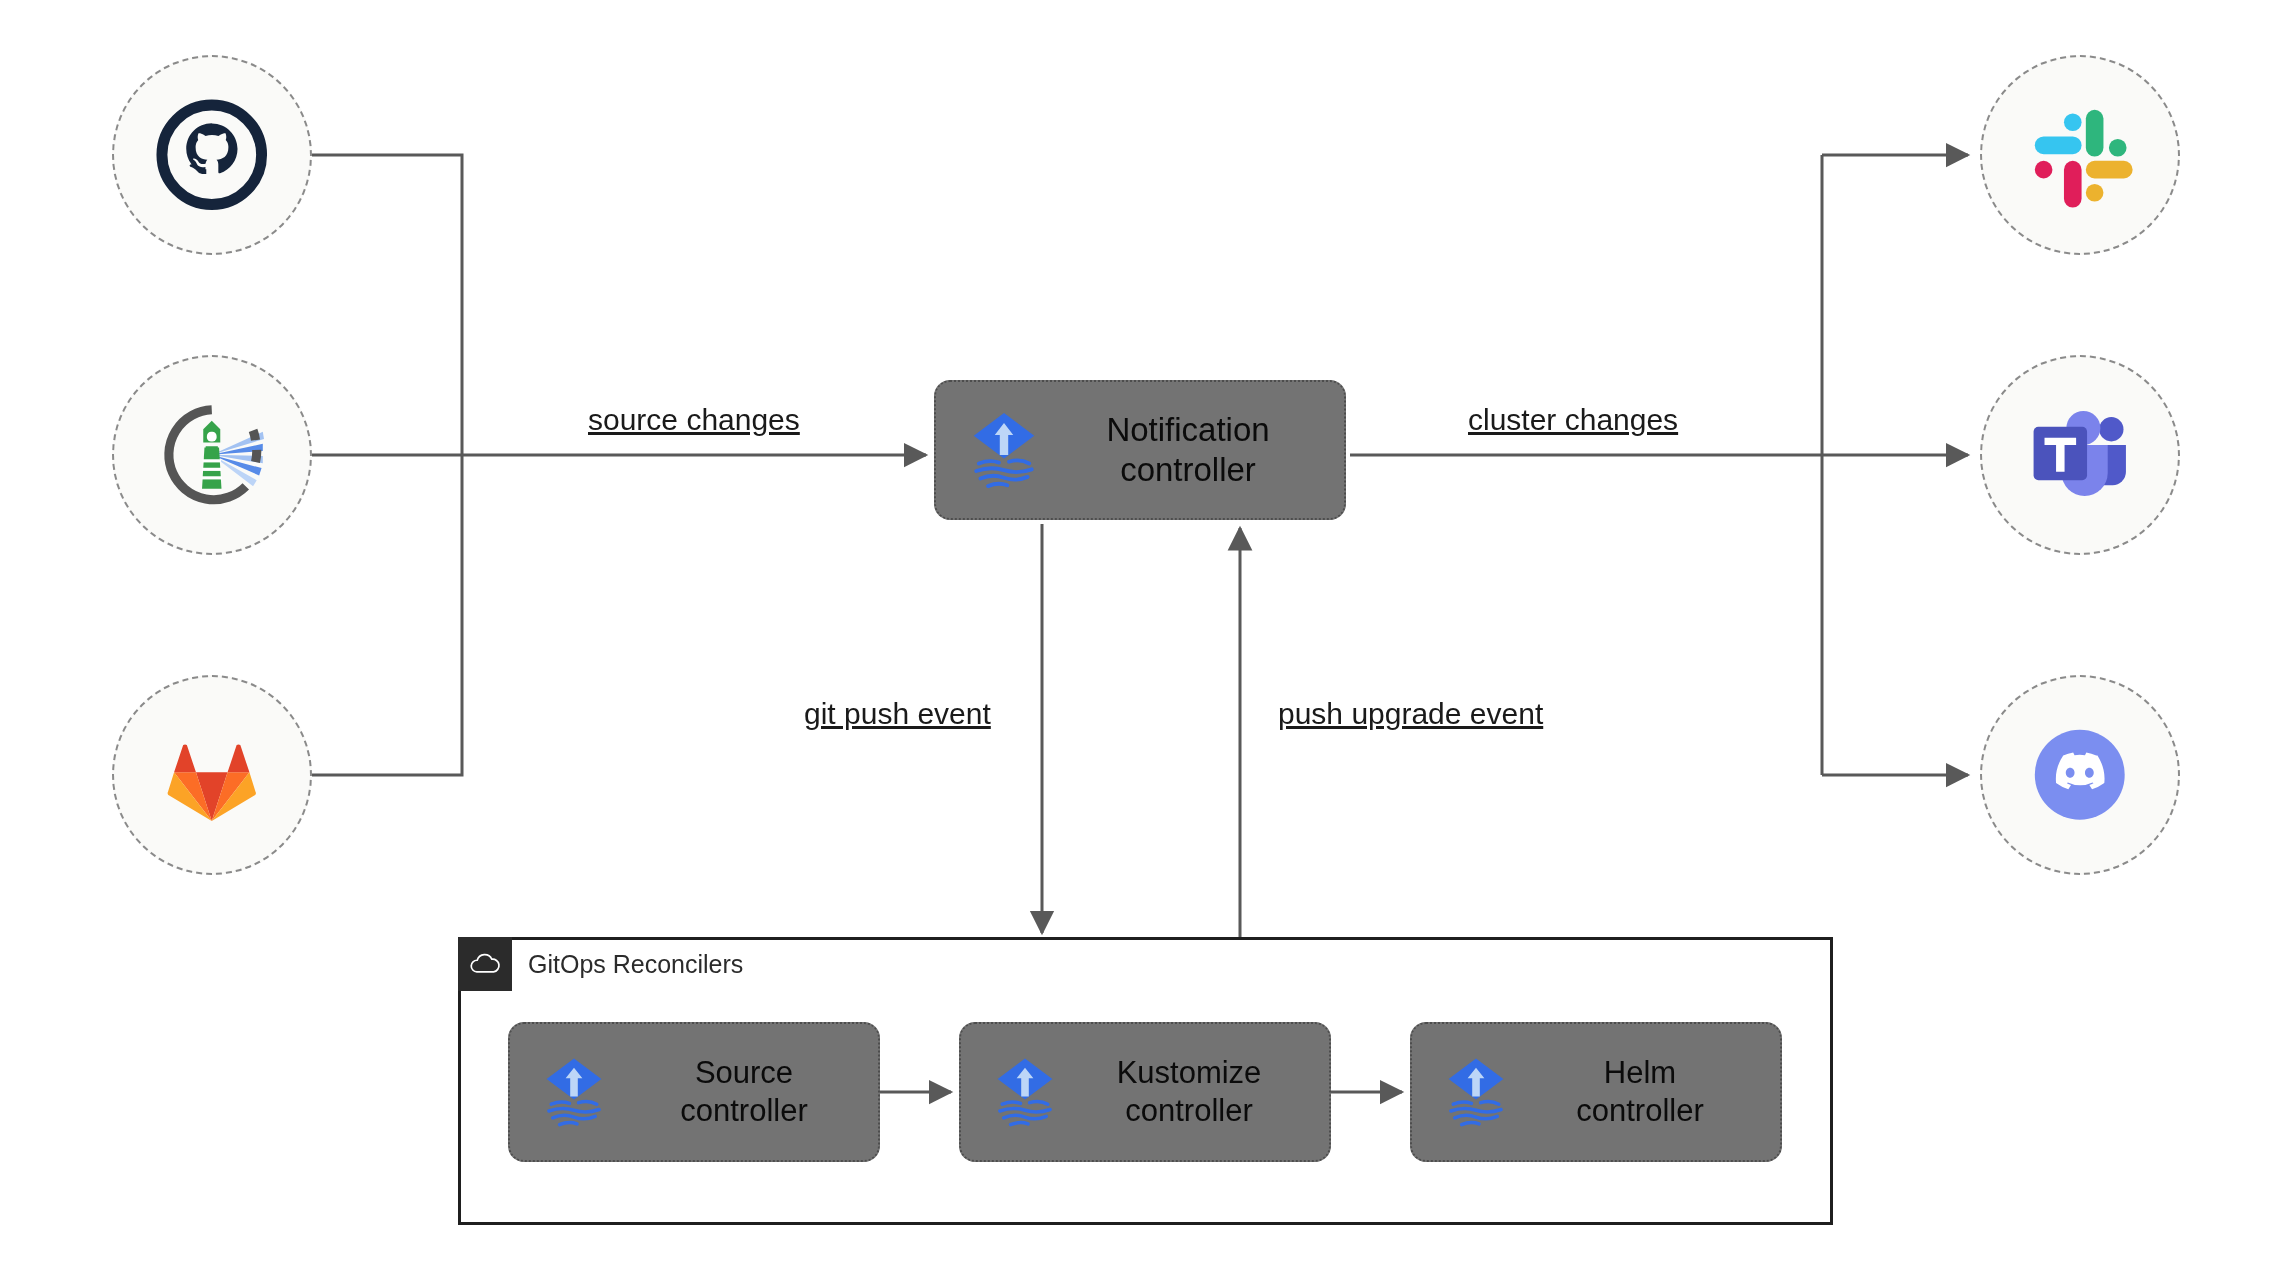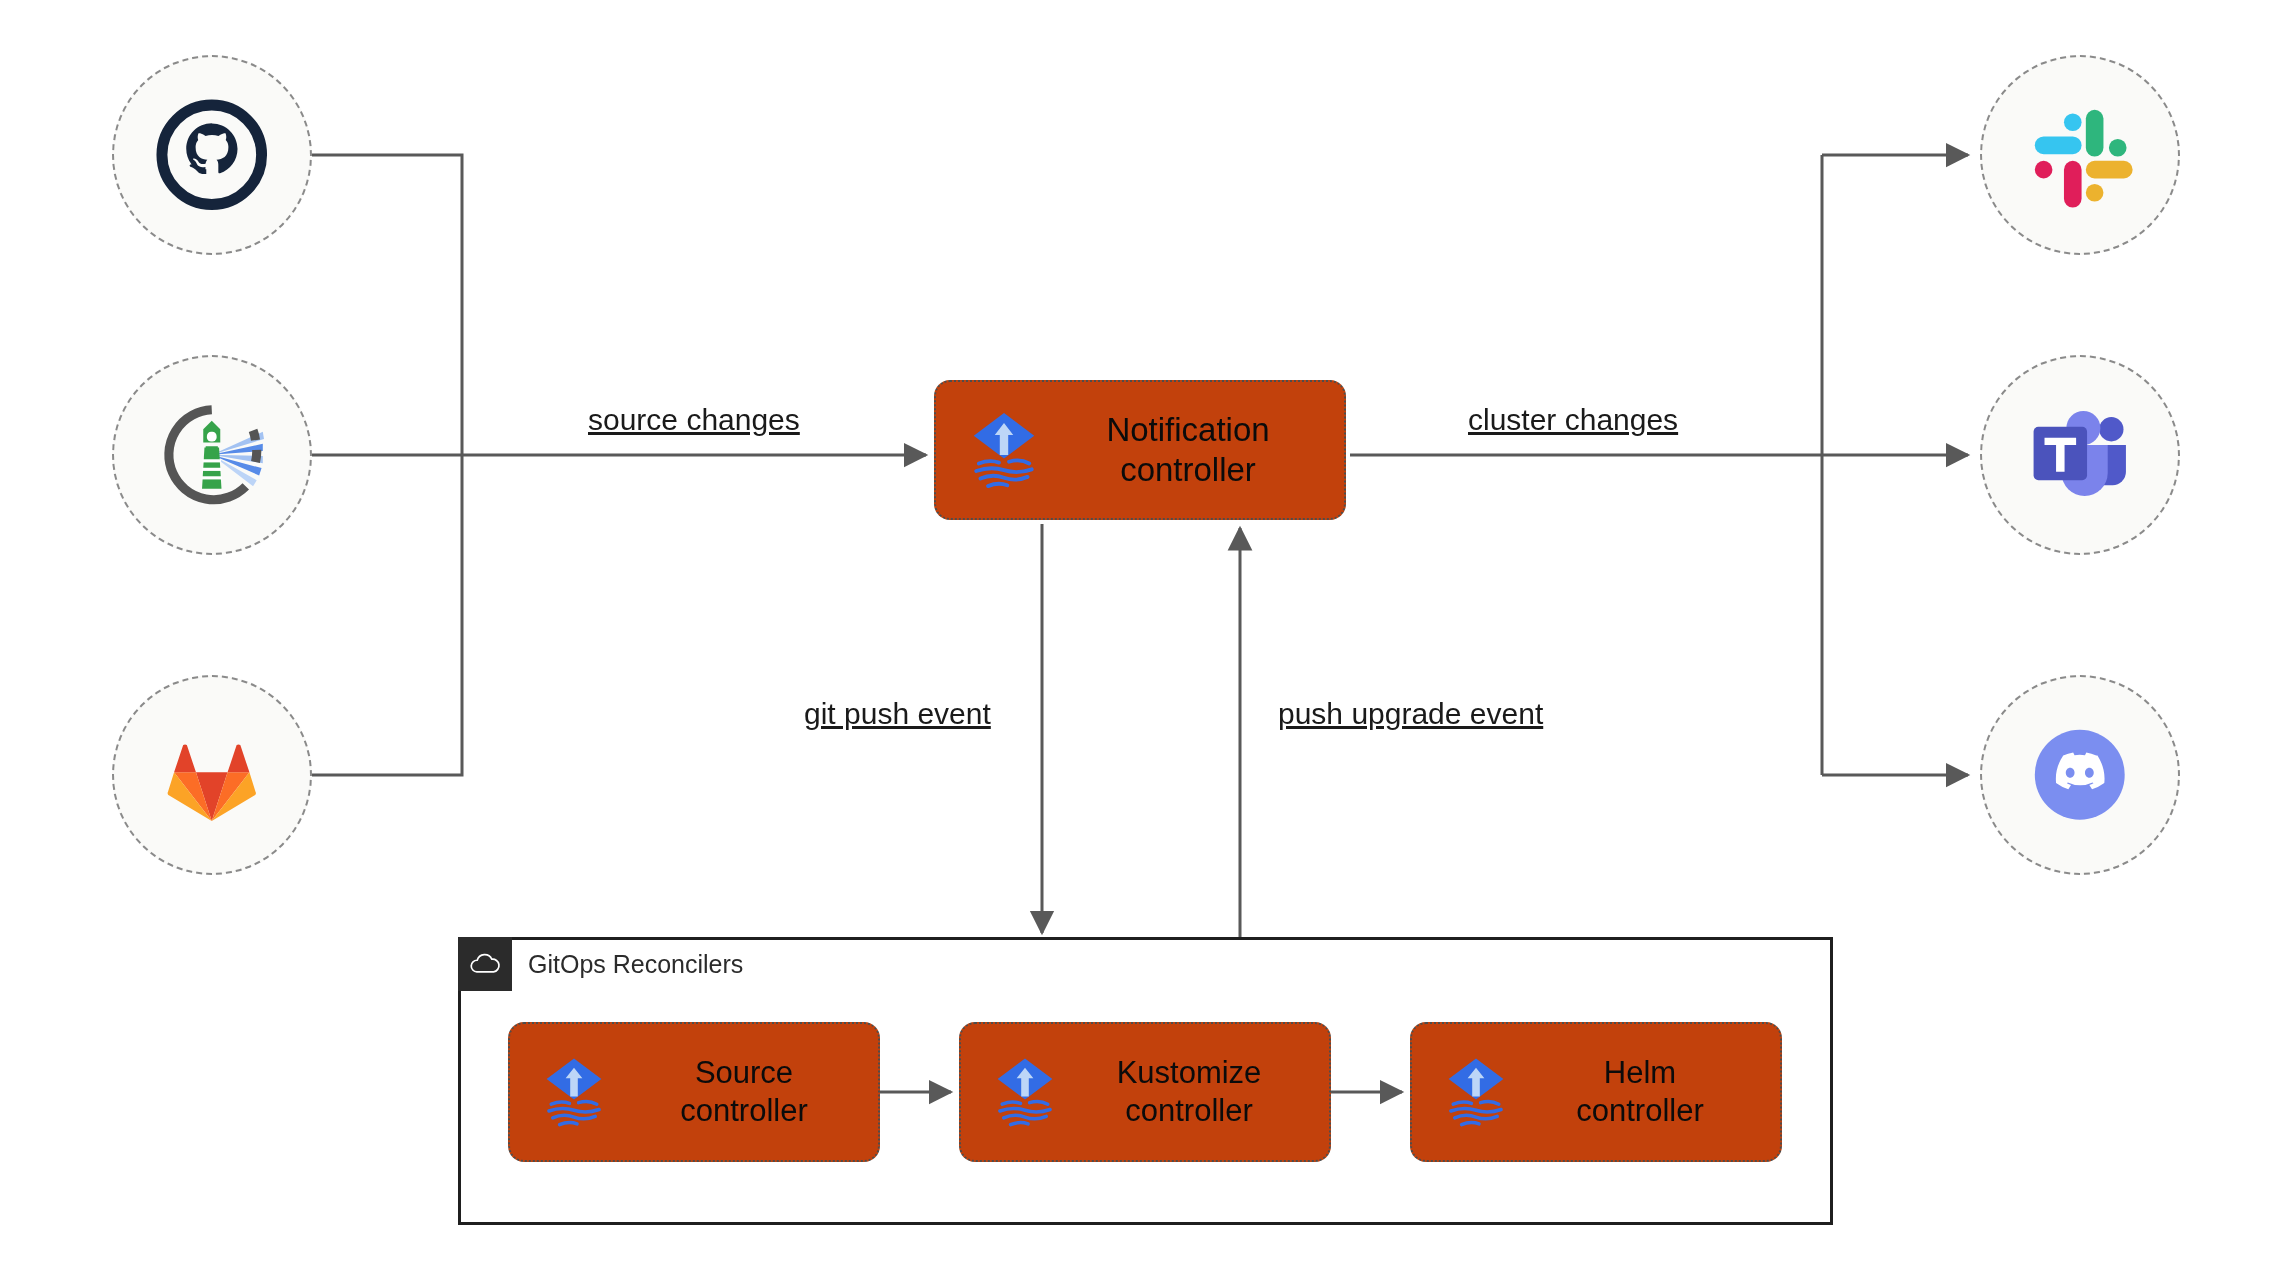--- a/index.html
+++ b/index.html
@@ -49,21 +49,21 @@
     display: flex;
     align-items: center;
     justify-content: center;
   }
   .circle-node svg { display: block; width: 100%; height: 100%; }
 
   
   .ctrl-box {
     position: absolute;
     box-sizing: border-box;
-    background: #c2410c;
+    background: #737373;
     border: 2.5px dotted #4d4d4d;
     border-radius: 16px;
     display: flex;
     align-items: center;
     justify-content: space-between;
   }
   .ctrl-box .ctrl-icon {
     flex: 0 0 auto;
     margin-left: 26px;
     display: flex;

